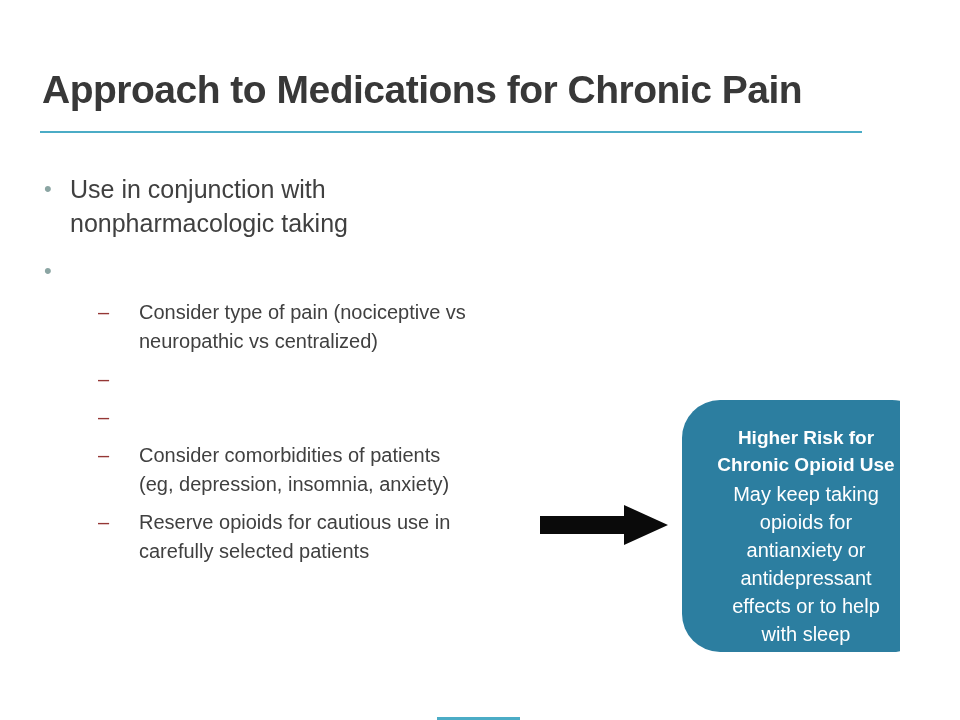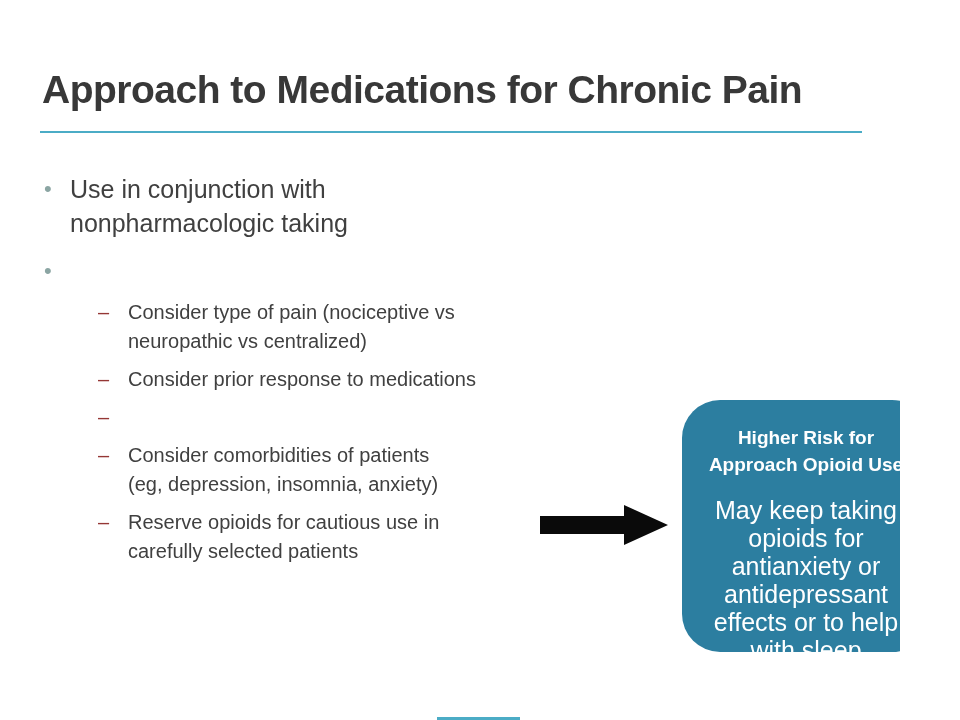--- a/index.html
+++ b/index.html
@@ -59,21 +59,21 @@
     font-size:20px;
     line-height:29px;
     color:#404040;
     margin-bottom:9px;
   }
   .s-marker{
     flex:0 0 30px;
     color:#953735;
     line-height:29px;
   }
-  .s-text{white-space:pre-line;}
+  .s-text{white-space:pre-line;margin-left:11px;}
   
   .arrow{
     position:absolute;
     left:540px;top:504px;
     width:128px;height:42px;
   }
   
   .callout{
     position:absolute;
     left:682px;top:400px;
@@ -85,22 +85,22 @@
     text-align:center;
     padding:24px 14px 0 14px;
   }
   .callout-title{
     font-size:19px;
     font-weight:bold;
     line-height:27px;
     white-space:pre-line;
   }
   .callout-body{
-    margin-top:18px;
-    font-size:25px;
+    margin-top:2px;
+    font-size:20px;
     line-height:28px;
     white-space:pre-line;
   }
   
   .footer-rule{
     position:absolute;
     left:437px;bottom:0;
     width:83px;height:3px;
     background:#4BACC6;
   }
@@ -125,21 +125,20 @@
       </li>
     </ul>
     <ul class="subbullets">
       <li class="sub">
         <span class="s-marker">–</span>
         <span class="s-text">Consider type of pain (nociceptive vs
 neuropathic vs centralized)</span>
       </li>
       <li class="sub">
         <span class="s-marker">–</span>
-        <span class="s-text">Consider prior response to medications</span>
       </li>
       <li class="sub">
         <span class="s-marker">–</span>
       </li>
       <li class="sub">
         <span class="s-marker">–</span>
         <span class="s-text">Consider comorbidities of patients
 (eg, depression, insomnia, anxiety)</span>
       </li>
       <li class="sub">
@@ -151,21 +150,21 @@
   </div>
 
   <div class="arrow">
     <svg width="128" height="42" viewBox="0 0 128 42" xmlns="http://www.w3.org/2000/svg" aria-hidden="true">
       <path d="M0,12 L84,12 L84,1 L128,21 L84,41 L84,30 L0,30 Z" fill="#0a0a0a"></path>
     </svg>
   </div>
 
   <div class="callout">
     <div class="callout-title">Higher Risk for
-Approach Opioid Use</div>
+Chronic Opioid Use</div>
     <div class="callout-body">May keep taking
 opioids for
 antianxiety or
 antidepressant
 effects or to help
 with sleep</div>
   </div>
 
   <div class="footer-rule"></div>
 

